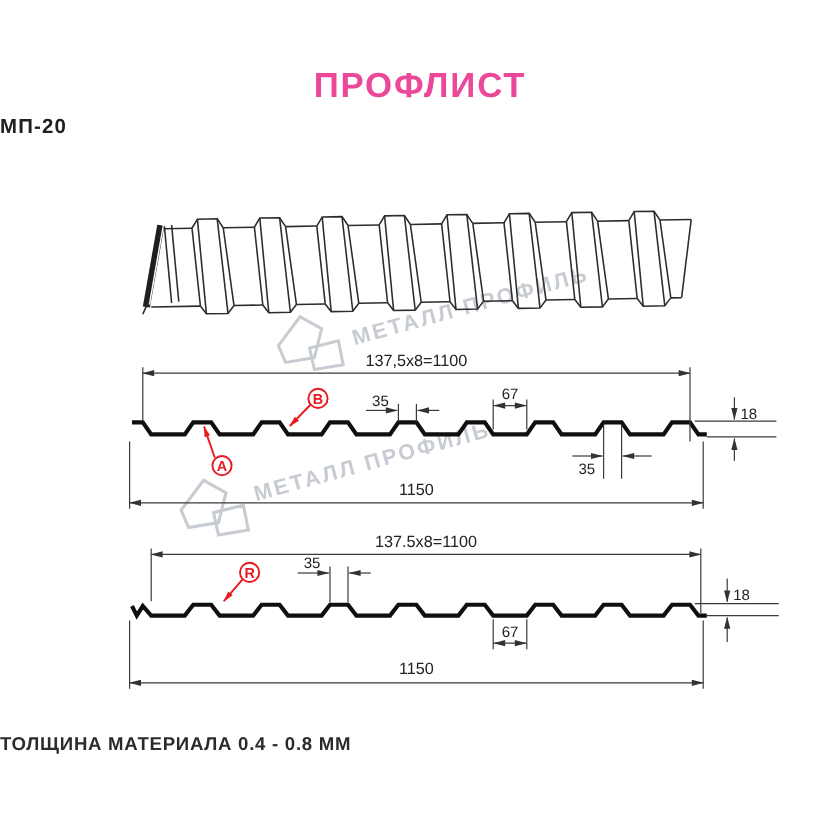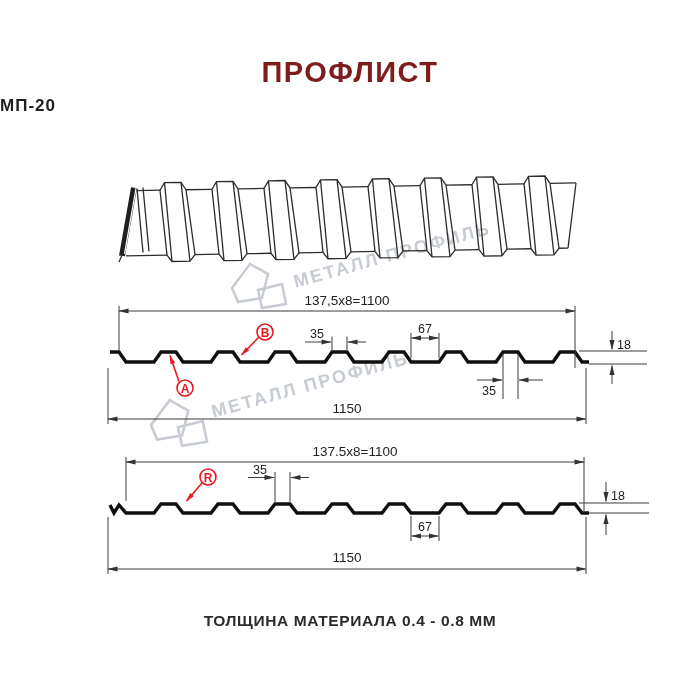--- a/index.html
+++ b/index.html
@@ -1,22 +1,22 @@
 <!DOCTYPE html>
 <html><head>
 <meta charset="utf-8">
 <style>
   html,body{margin:0;padding:0;background:#fff;}
   .canvas{position:relative;width:700px;height:700px;background:#fff;overflow:hidden;
           font-family:"Liberation Sans",sans-serif;}
   .title{position:absolute;top:56px;left:0;right:0;text-align:center;
-         font-size:29px;font-weight:800;letter-spacing:1.5px;color:#7f1d1d;}
+         font-size:29px;font-weight:800;letter-spacing:1.5px;color:#ec4899;}
   .subtitle{position:absolute;top:96px;left:0;right:0;
          font-size:17px;font-weight:700;letter-spacing:1px;color:#202020;}
-  .footer{position:absolute;top:612px;left:0;right:0;text-align:center;
+  .footer{position:absolute;top:612px;left:0;right:0;
          font-size:15.5px;font-weight:700;letter-spacing:.6px;color:#2b2b2b;}
   .wm{position:absolute;}
   .wm-text{position:absolute;font-size:18px;font-weight:700;letter-spacing:2.2px;
          color:#c7cbd2;white-space:nowrap;transform-origin:left center;}
   svg.drawing{position:absolute;left:0;top:0;}
   svg text{font-family:"Liberation Sans",sans-serif;fill:#222;}
   .dim{stroke:#3a3a3a;stroke-width:1;fill:none;}
   .dimtxt{font-size:13.5px;}
   .dimtxt-s{font-size:12.5px;}
   .prof{stroke:#0f0f0f;stroke-width:3.4;fill:none;stroke-linejoin:miter;}

